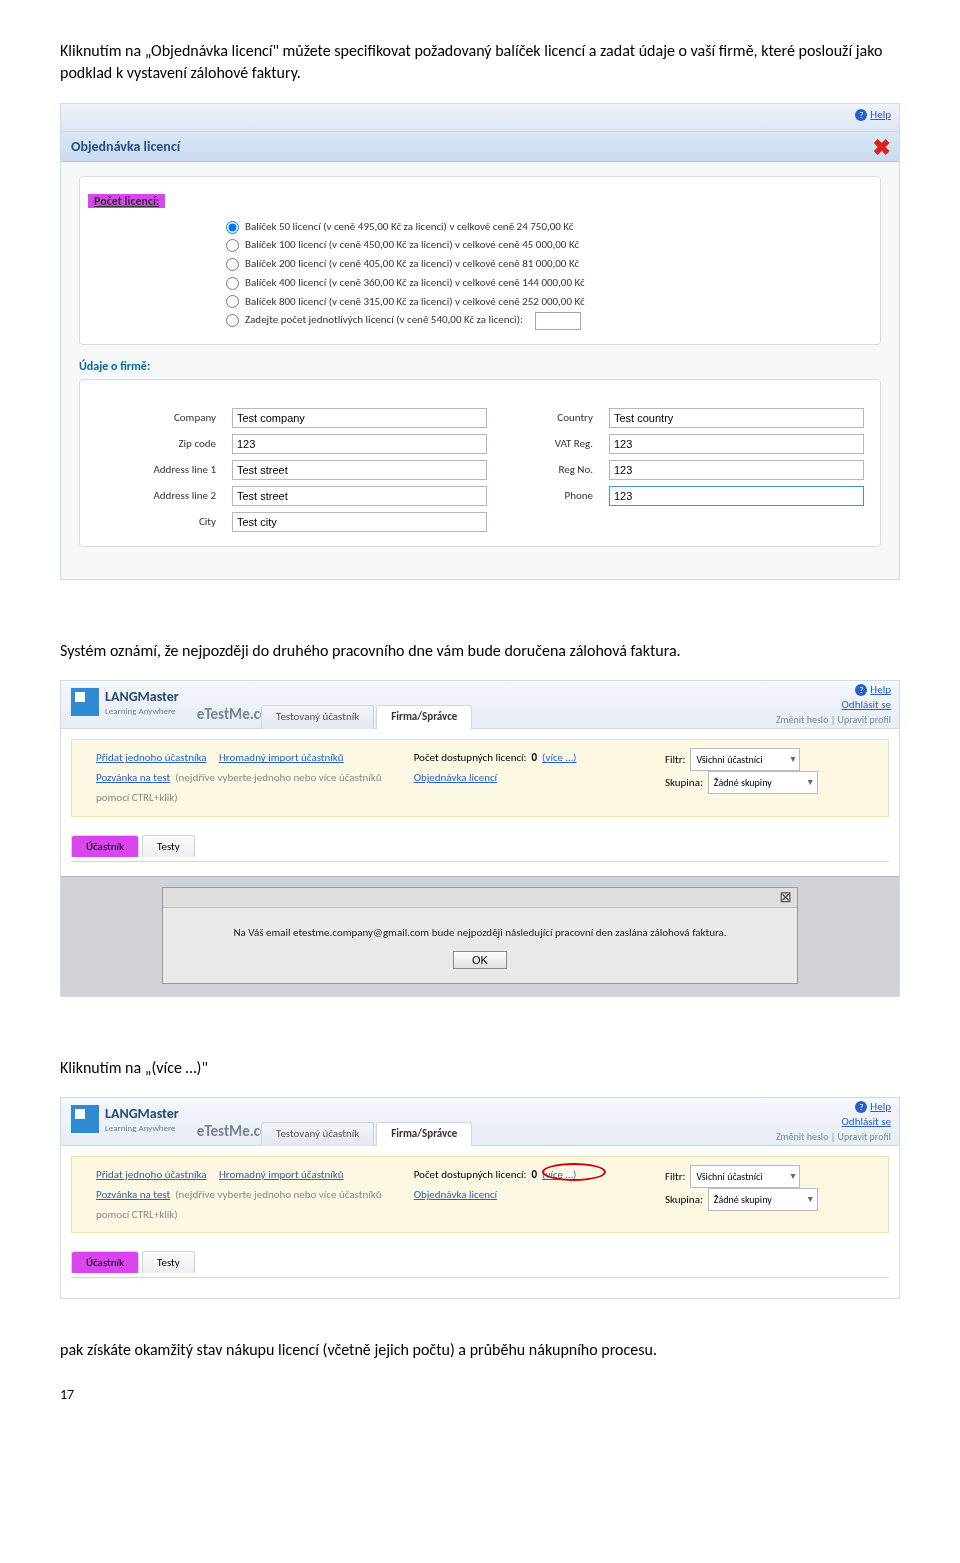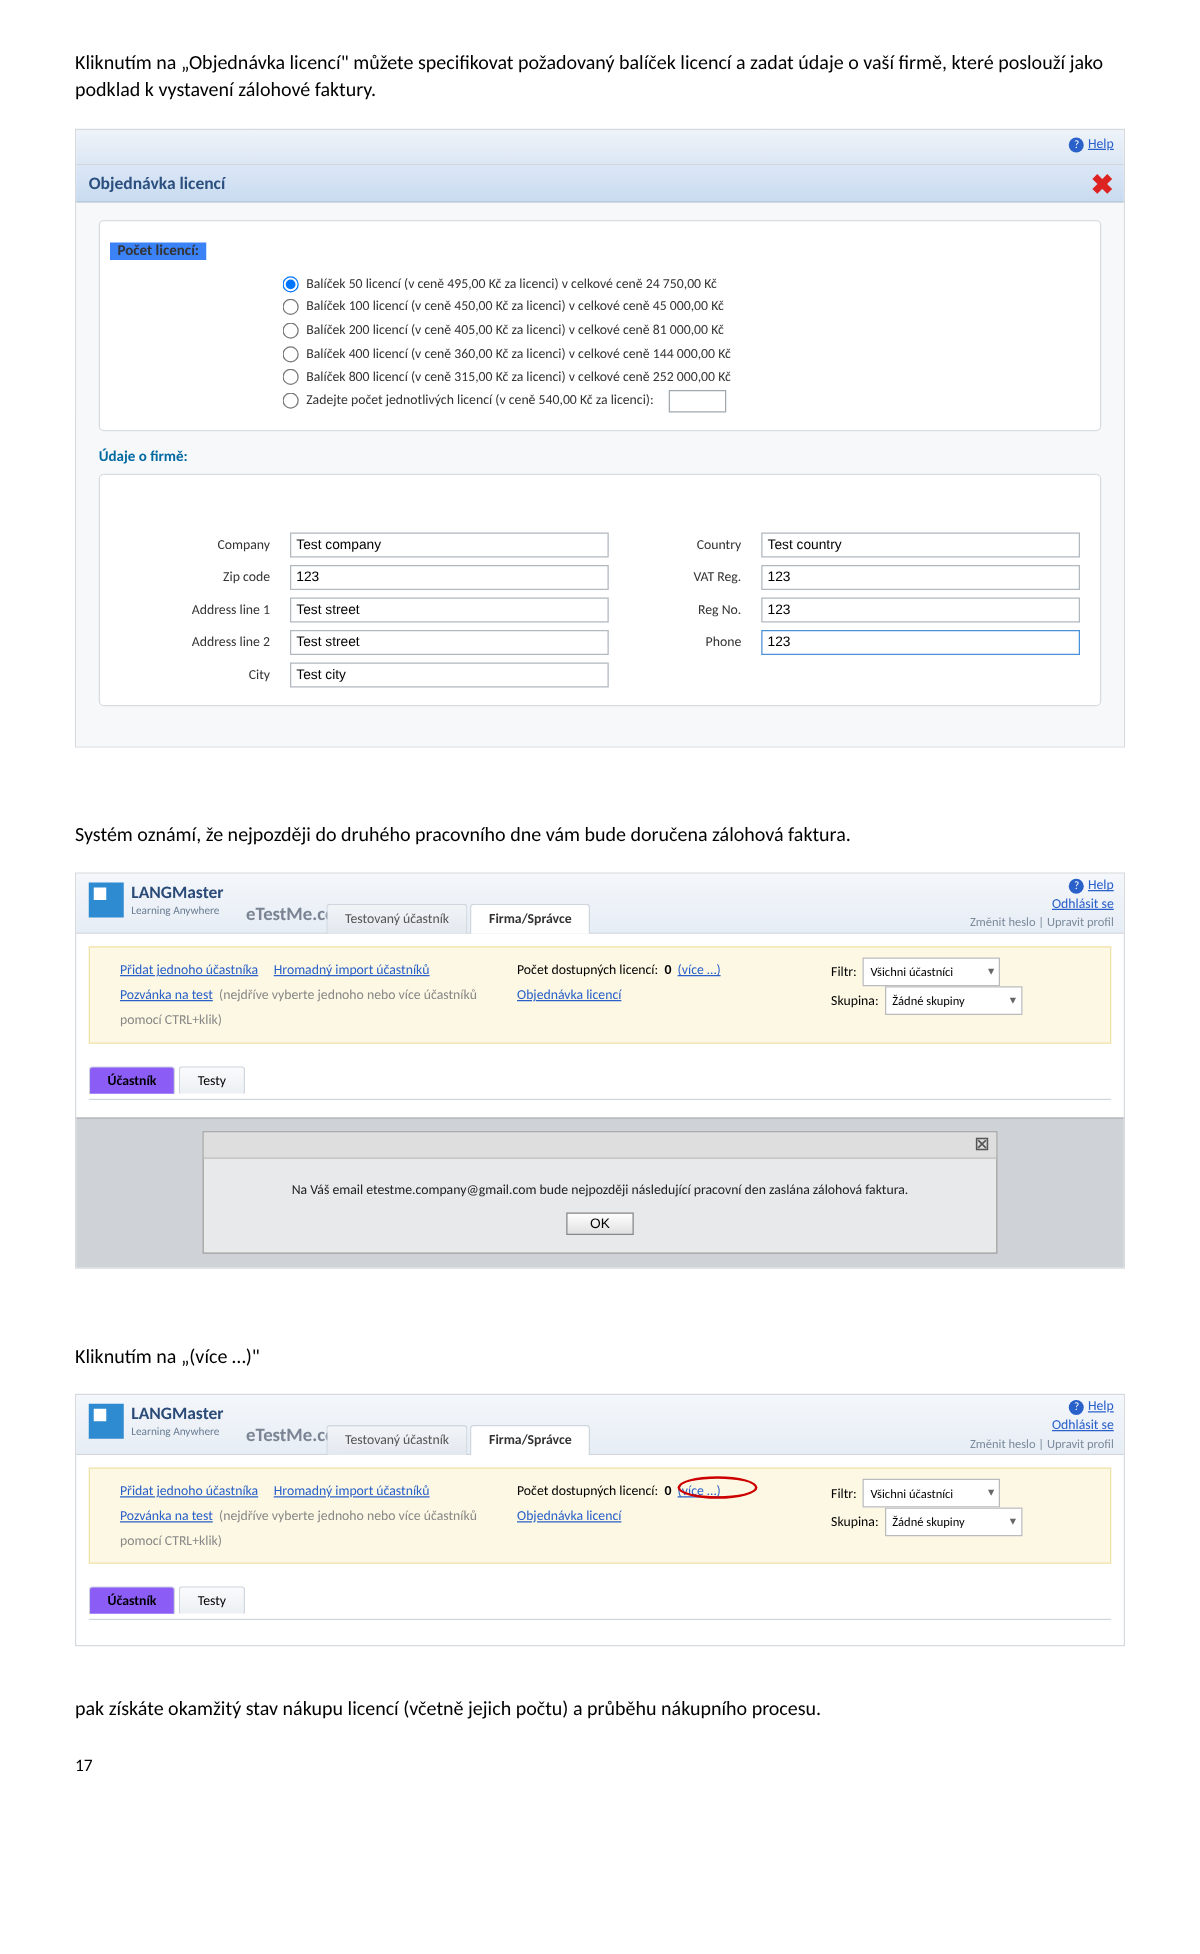--- a/index.html
+++ b/index.html
@@ -92,22 +92,23 @@
   }
   .fieldset {
     border:1px solid #dadde0;
     border-radius:4px;
     padding:14px 16px 14px 16px;
     margin-bottom:14px;
     background:#fff;
   }
   .fieldset-legend {
     font-weight:bold; font-size:12px; color:#333;
-    margin:-22px 16px 10px -8px; background:#3b82f6; padding:0 6px;
+    margin:-22px 16px 10px -8px; background:#d946ef; padding:0 6px;
     display:inline-block;
+    text-decoration:underline;
   }
   .radios { margin-left:130px; }
   .radio-row {
     font-size:11px; color:#333;
     display:flex; align-items:center; gap:6px;
     line-height:1.7;
   }
   .radio-row input[type="radio"]{ margin:0; }
   .custom-count {
     width:46px; height:18px; border:1px solid #a0a8b0;
@@ -152,21 +153,21 @@
     margin:18px 10px 4px 10px;
     display:flex; gap:0;
   }
   .small-tab {
     border:1px solid #cfd6dd; border-bottom:none;
     padding:4px 14px; font-size:11px;
     background:linear-gradient(#fafbfc,#eceff3);
     border-radius:3px 3px 0 0; margin-right:3px;
     cursor:pointer;
   }
-  .small-tab.active { background:#8b5cf6; font-weight:bold; }
+  .small-tab.active { background:#d946ef; font-weight:normal; }
   .tabs-underline {
     border-top:1px solid #cfd6dd; margin:0 10px 10px 10px;
   }
   
   .alert-back {
     background:#cfd3d7;
     margin:14px 0 0 0; height:120px;
     border-top:1px solid #b0b4b8;
     position:relative;
   }
@@ -239,21 +240,21 @@
               <span>Balíček 800 licencí (v ceně 315,00 Kč za licenci) v celkové ceně 252 000,00 Kč</span>
             </label>
           <label class="radio-row">
               <input type="radio" name="pkg" style="">
               <span>Zadejte počet jednotlivých licencí (v ceně 540,00 Kč za licenci):</span>
               <input class="custom-count" type="text" style="">
             </label>
         </div>
       </div>
       <div class="firm-legend">Údaje o firmě:</div>
-      <div class="fieldset" style="padding-top:36px;">
+      <div class="fieldset" style="padding-top:18px;">
         <div class="firm-grid">
           <div class="lbl">Company</div>
           <input value="Test company" style="">
           <div class="lbl">Country</div>
           <input value="Test country" style="">
 
           <div class="lbl">Zip code</div>
           <input value="123" style="">
           <div class="lbl">VAT Reg.</div>
           <input value="123" style="">

